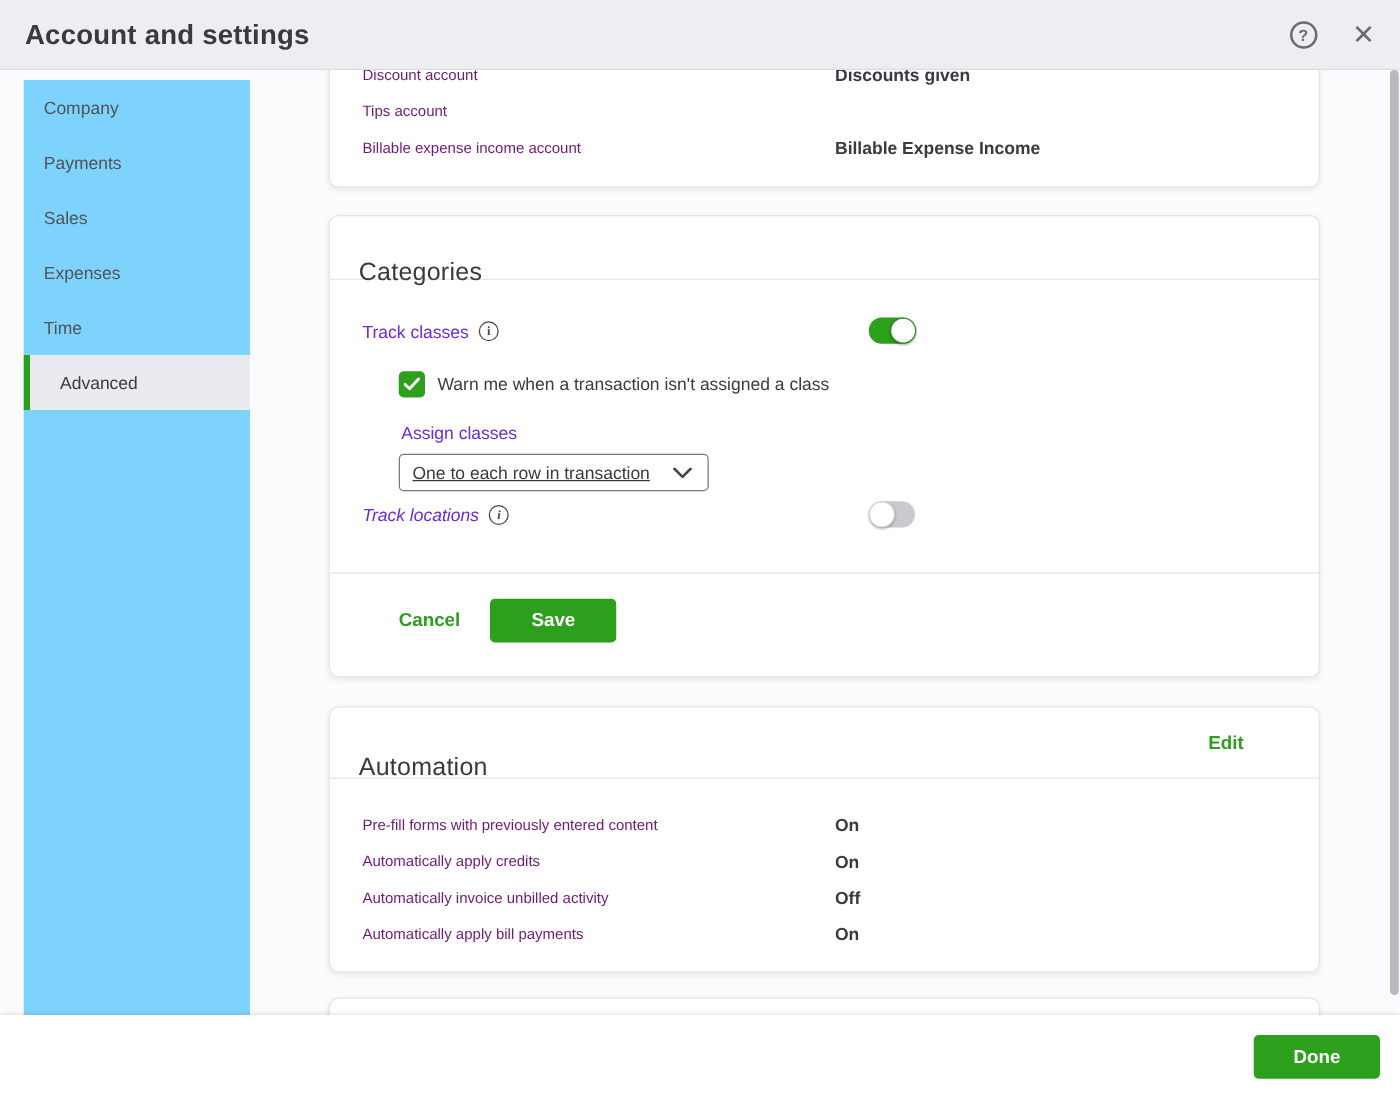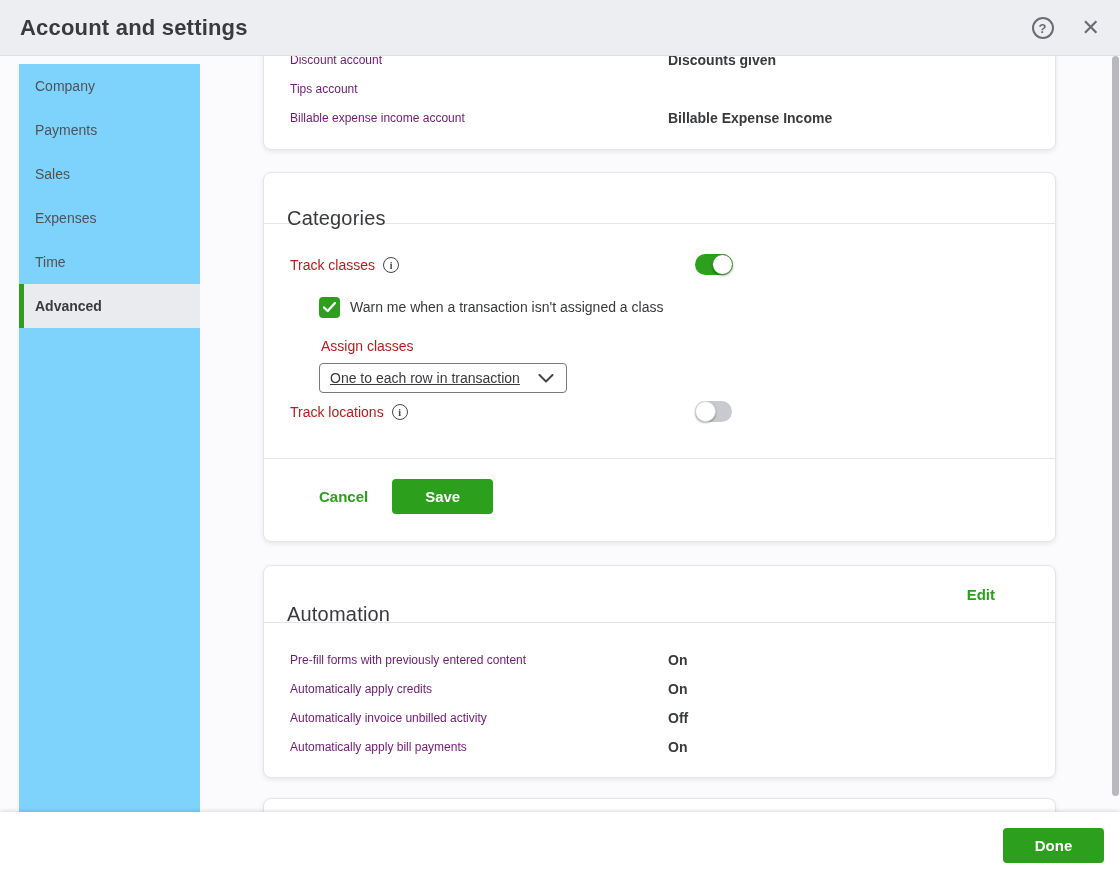--- a/index.html
+++ b/index.html
@@ -33,21 +33,21 @@
     position:absolute; left:0; top:64px; width:200px; height:756px;
     background:#7dd3fc;
     margin-left:19px;
   }
   .side-item {
     height:44px; display:flex; align-items:center;
     padding-left:16px; font-size:14px; color:#515257; cursor:pointer;
   }
   .side-item.active {
     background:#e9ebee; border-left:5px solid #2ca01c;
-    padding-left:11px; font-weight:700; color:#393a3d;
+    padding-left:24px; font-weight:400; color:#393a3d;
   }
 
   
   .main {
     position:absolute; left:200px; top:56px; width:920px; height:756px;
     overflow:hidden; background:#fbfbfd;
   }
   .card {
     background:#fff; border:1px solid #e3e5e8; border-radius:8px;
     box-shadow:0 2px 5px rgba(0,0,0,.08);
@@ -65,22 +65,22 @@
   .card-header {
     height:51px; border-bottom:1px solid #e3e5e8;
     display:flex; align-items:center; padding:0 60px 0 23px;
   }
   .card-title { font-size:20px; color:#393a3d; font-weight:400; letter-spacing:.2px;margin-top:41px; }
   .cat-body { padding-left:26px; position:relative; }
   .setting-row { position:relative; height:22px; display:flex; align-items:center; }
   .row-track-classes { margin-top:30px; }
   .row-checkbox { margin-top:20px; padding-left:29px; }
   .row-assign-label { margin-top:18px; height:20px; padding-left:31px; display:flex; align-items:center; }
-  .row-track-locations { margin-top:8px; }
-  .setting-label { font-size:14px; color:#b91c1c; }
+  .row-track-locations { margin-top:8px;font-style:italic; }
+  .setting-label { font-size:14px; color:#6d28d9; }
   .info-icon {
     display:inline-flex; margin-left:8px; width:16px; height:16px;
     border:1.4px solid #44454a; border-radius:50%;
     align-items:center; justify-content:center;
     font-size:10px; font-weight:700; color:#44454a; cursor:pointer;
     font-family:"Liberation Serif", serif;
   }
   
   .toggle { position:absolute; left:405px; top:0; width:37px; height:21px; border-radius:11px; cursor:pointer; }
   .toggle .track { position:absolute; inset:0; border-radius:11px; background:#c8cace; }

